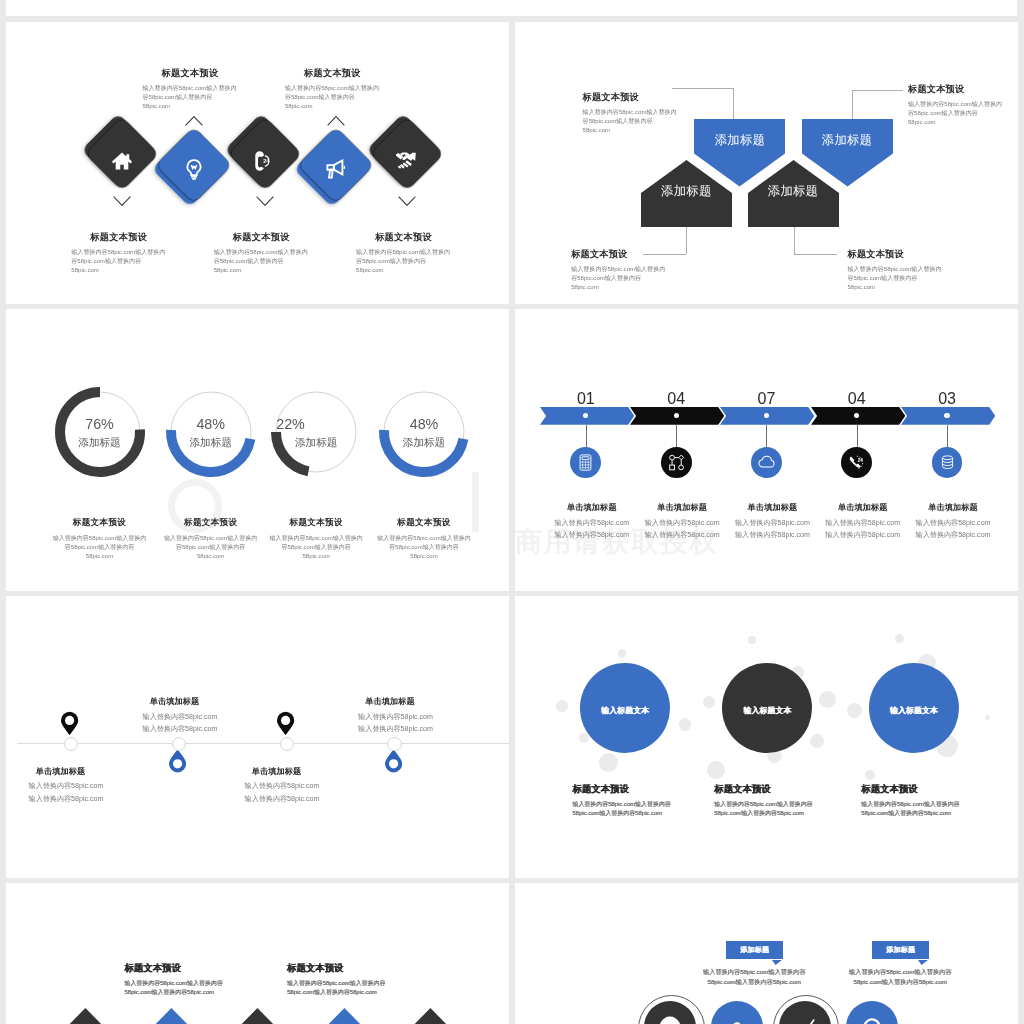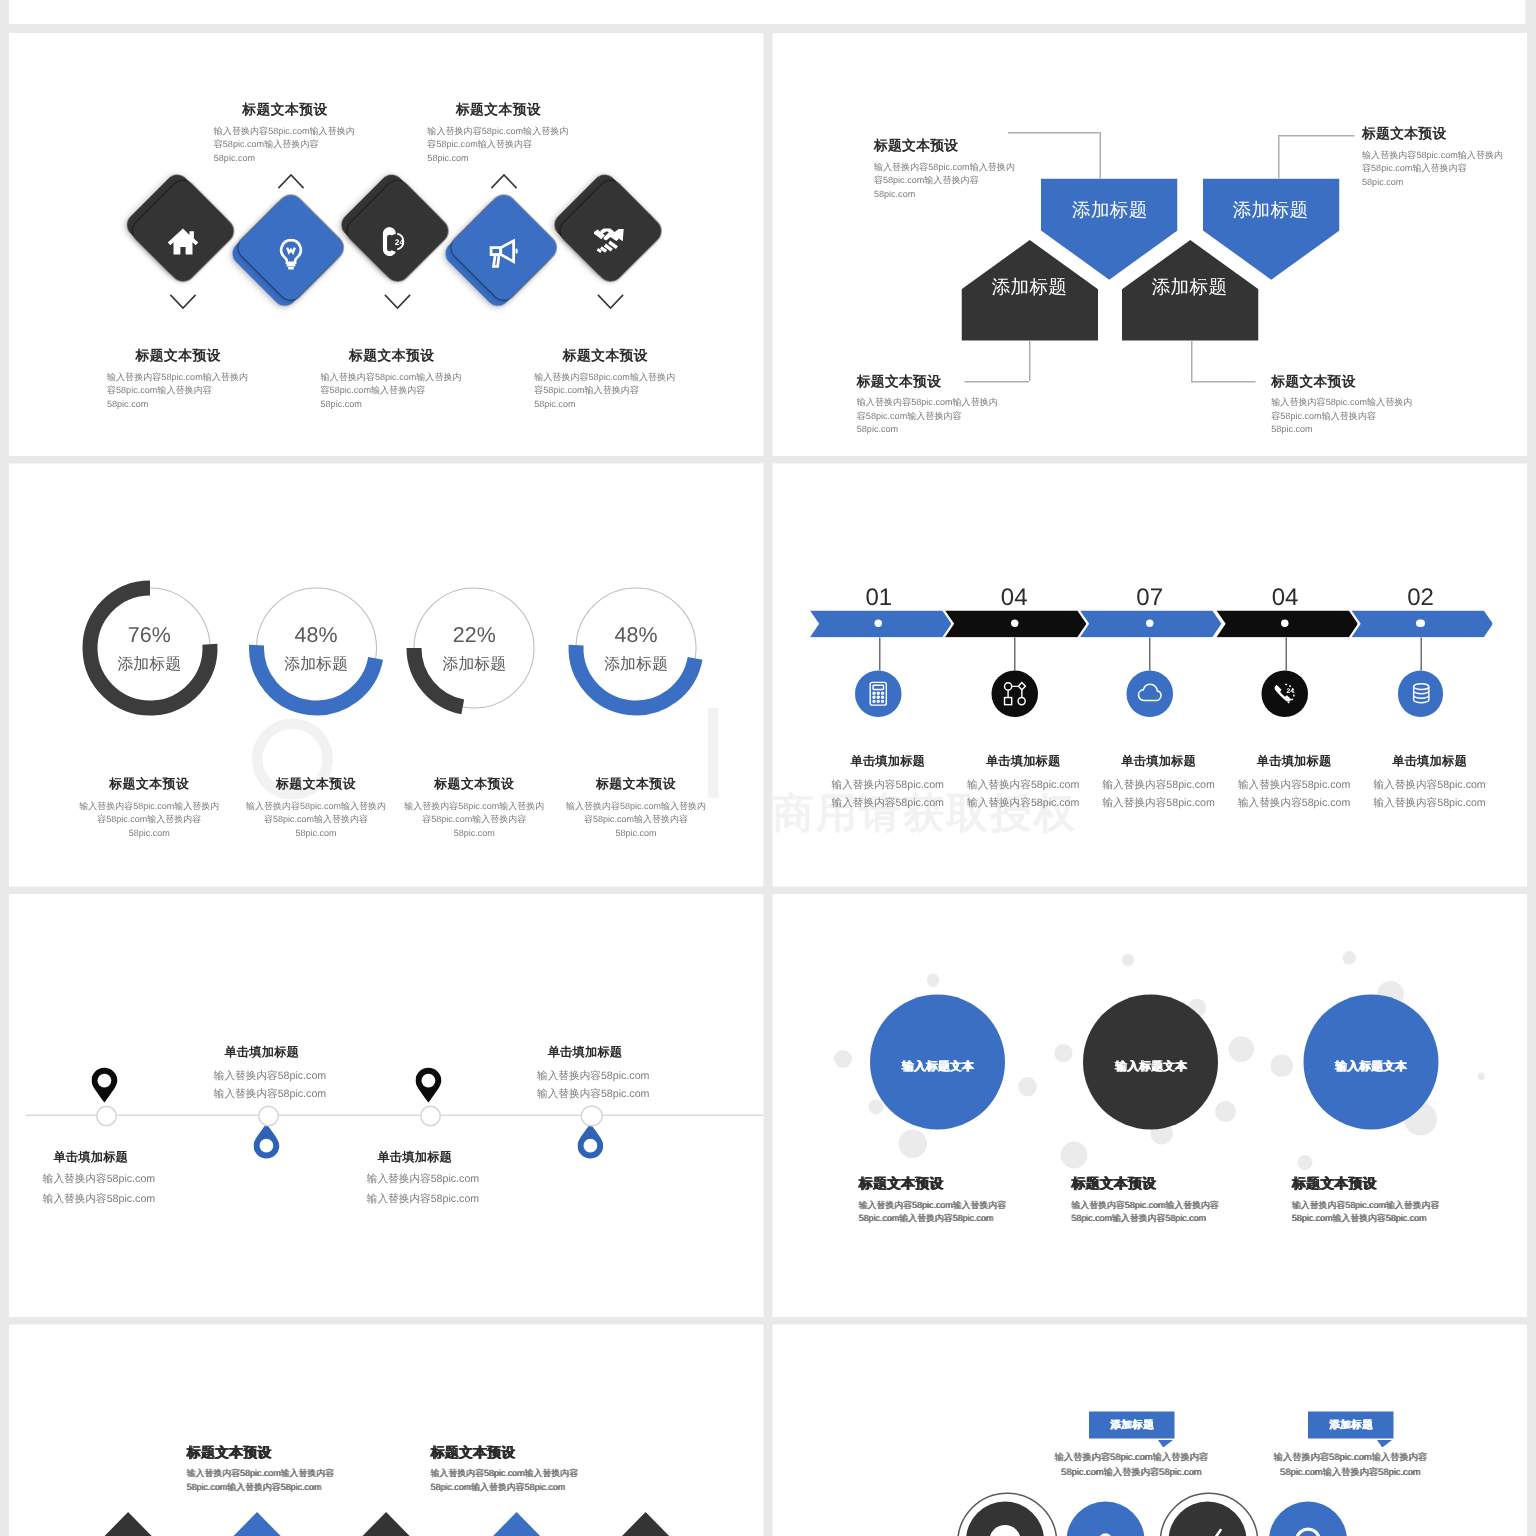--- a/index.html
+++ b/index.html
@@ -272,21 +272,21 @@
           <div>容58pic.com输入替换内容</div>
           <div>58pic.com</div>
         </div>
       </div>
       <div style="position:absolute;left:262.2px;top:75.30000000000001px;width:96px;height:96px;">
         <svg viewBox="0 0 96 96" width="96" height="96">
           <circle cx="48" cy="48" r="40" fill="none" stroke="#bdbdbd" stroke-width="0.7"></circle>
           <path d="M40.50,87.29 A40,40 0 0 1 8.00,48.00" fill="none" stroke="#3c3c3c" stroke-width="10"></path>
         </svg>
       </div>
-      <div style="position:absolute;left:270.2px;top:106.80000000000001px;width:80px;text-align:center;font-size:14.3px;color:#5a5a5a;">22%</div>
+      <div style="position:absolute;left:270.2px;top:106.80000000000001px;width:80px;font-size:14.3px;color:#5a5a5a;">22%</div>
       <div style="position:absolute;left:270.2px;top:126.80000000000001px;width:80px;text-align:center;font-size:10.6px;color:#5a5a5a;">添加标题</div>
       <div style="position:absolute;left:220.2px;top:207.5px;width:180px;text-align:center;">
         <div style="font-size:8.6px;font-weight:bold;color:#2b2b2b;margin-bottom:5px;letter-spacing:.3px;">标题文本预设</div>
         <div style="font-size:6px;color:#7b7b7b;line-height:9.2px;">
           <div>输入替换内容58pic.com输入替换内</div>
           <div>容58pic.com输入替换内容</div>
           <div>58pic.com</div>
         </div>
       </div>
       <div style="position:absolute;left:370px;top:75.30000000000001px;width:96px;height:96px;">
@@ -420,21 +420,21 @@
           <div>输入替换内容58pic.com</div>
           <div>输入替换内容58pic.com</div>
         </div>
       </div>
       <div style="position:absolute;left:385.90000000000003px;top:97.80000000000001px;width:94.3px;height:17.8px;z-index:1;">
         <svg viewBox="0 0 94.3 17.8" width="94.3" height="17.8">
           <path d="M0,0 L88.2,0 L94.3,8.9 L88.2,17.8 L0,17.8 L6.1,8.9 Z" fill="#3a6fc4"></path>
         </svg>
       </div>
       <div style="position:absolute;left:429.45px;top:104.10000000000002px;width:5.2px;height:5.2px;border-radius:50%;background:#fff;z-index:6;"></div>
-      <div style="position:absolute;left:402.05px;top:80.5px;width:60px;text-align:center;font-size:16px;color:#2b2b2b;">02</div>
+      <div style="position:absolute;left:402.05px;top:80.5px;width:60px;text-align:center;font-size:16px;color:#2b2b2b;">03</div>
       <div style="position:absolute;left:432.05px;top:115.60000000000001px;width:1px;height:22.29999999999997px;background:#6f6f6f;"></div>
       <div style="position:absolute;left:416.65000000000003px;top:137.9px;width:30.8px;height:30.8px;border-radius:50%;background:#3a6fc4;display:flex;align-items:center;justify-content:center;">
         <span style="display:inline-block;width:19px;height:19px;line-height:0;">
           <svg viewBox="0 0 24 24" width="19" height="19">
             <g fill="none" stroke="#fff" stroke-width="1.2">
               <ellipse cx="12" cy="6.0" rx="6.4" ry="2.4"></ellipse>
               <path d="M5.6 6.0v3.6c0 1.3 2.9 2.4 6.4 2.4s6.4-1.1 6.4-2.4V6.0"></path>
               <path d="M5.6 9.8v3.6c0 1.3 2.9 2.4 6.4 2.4s6.4-1.1 6.4-2.4V9.8"></path>
               <path d="M5.6 13.6v3.6c0 1.3 2.9 2.4 6.4 2.4s6.4-1.1 6.4-2.4v-3.6"></path>
             </g>

